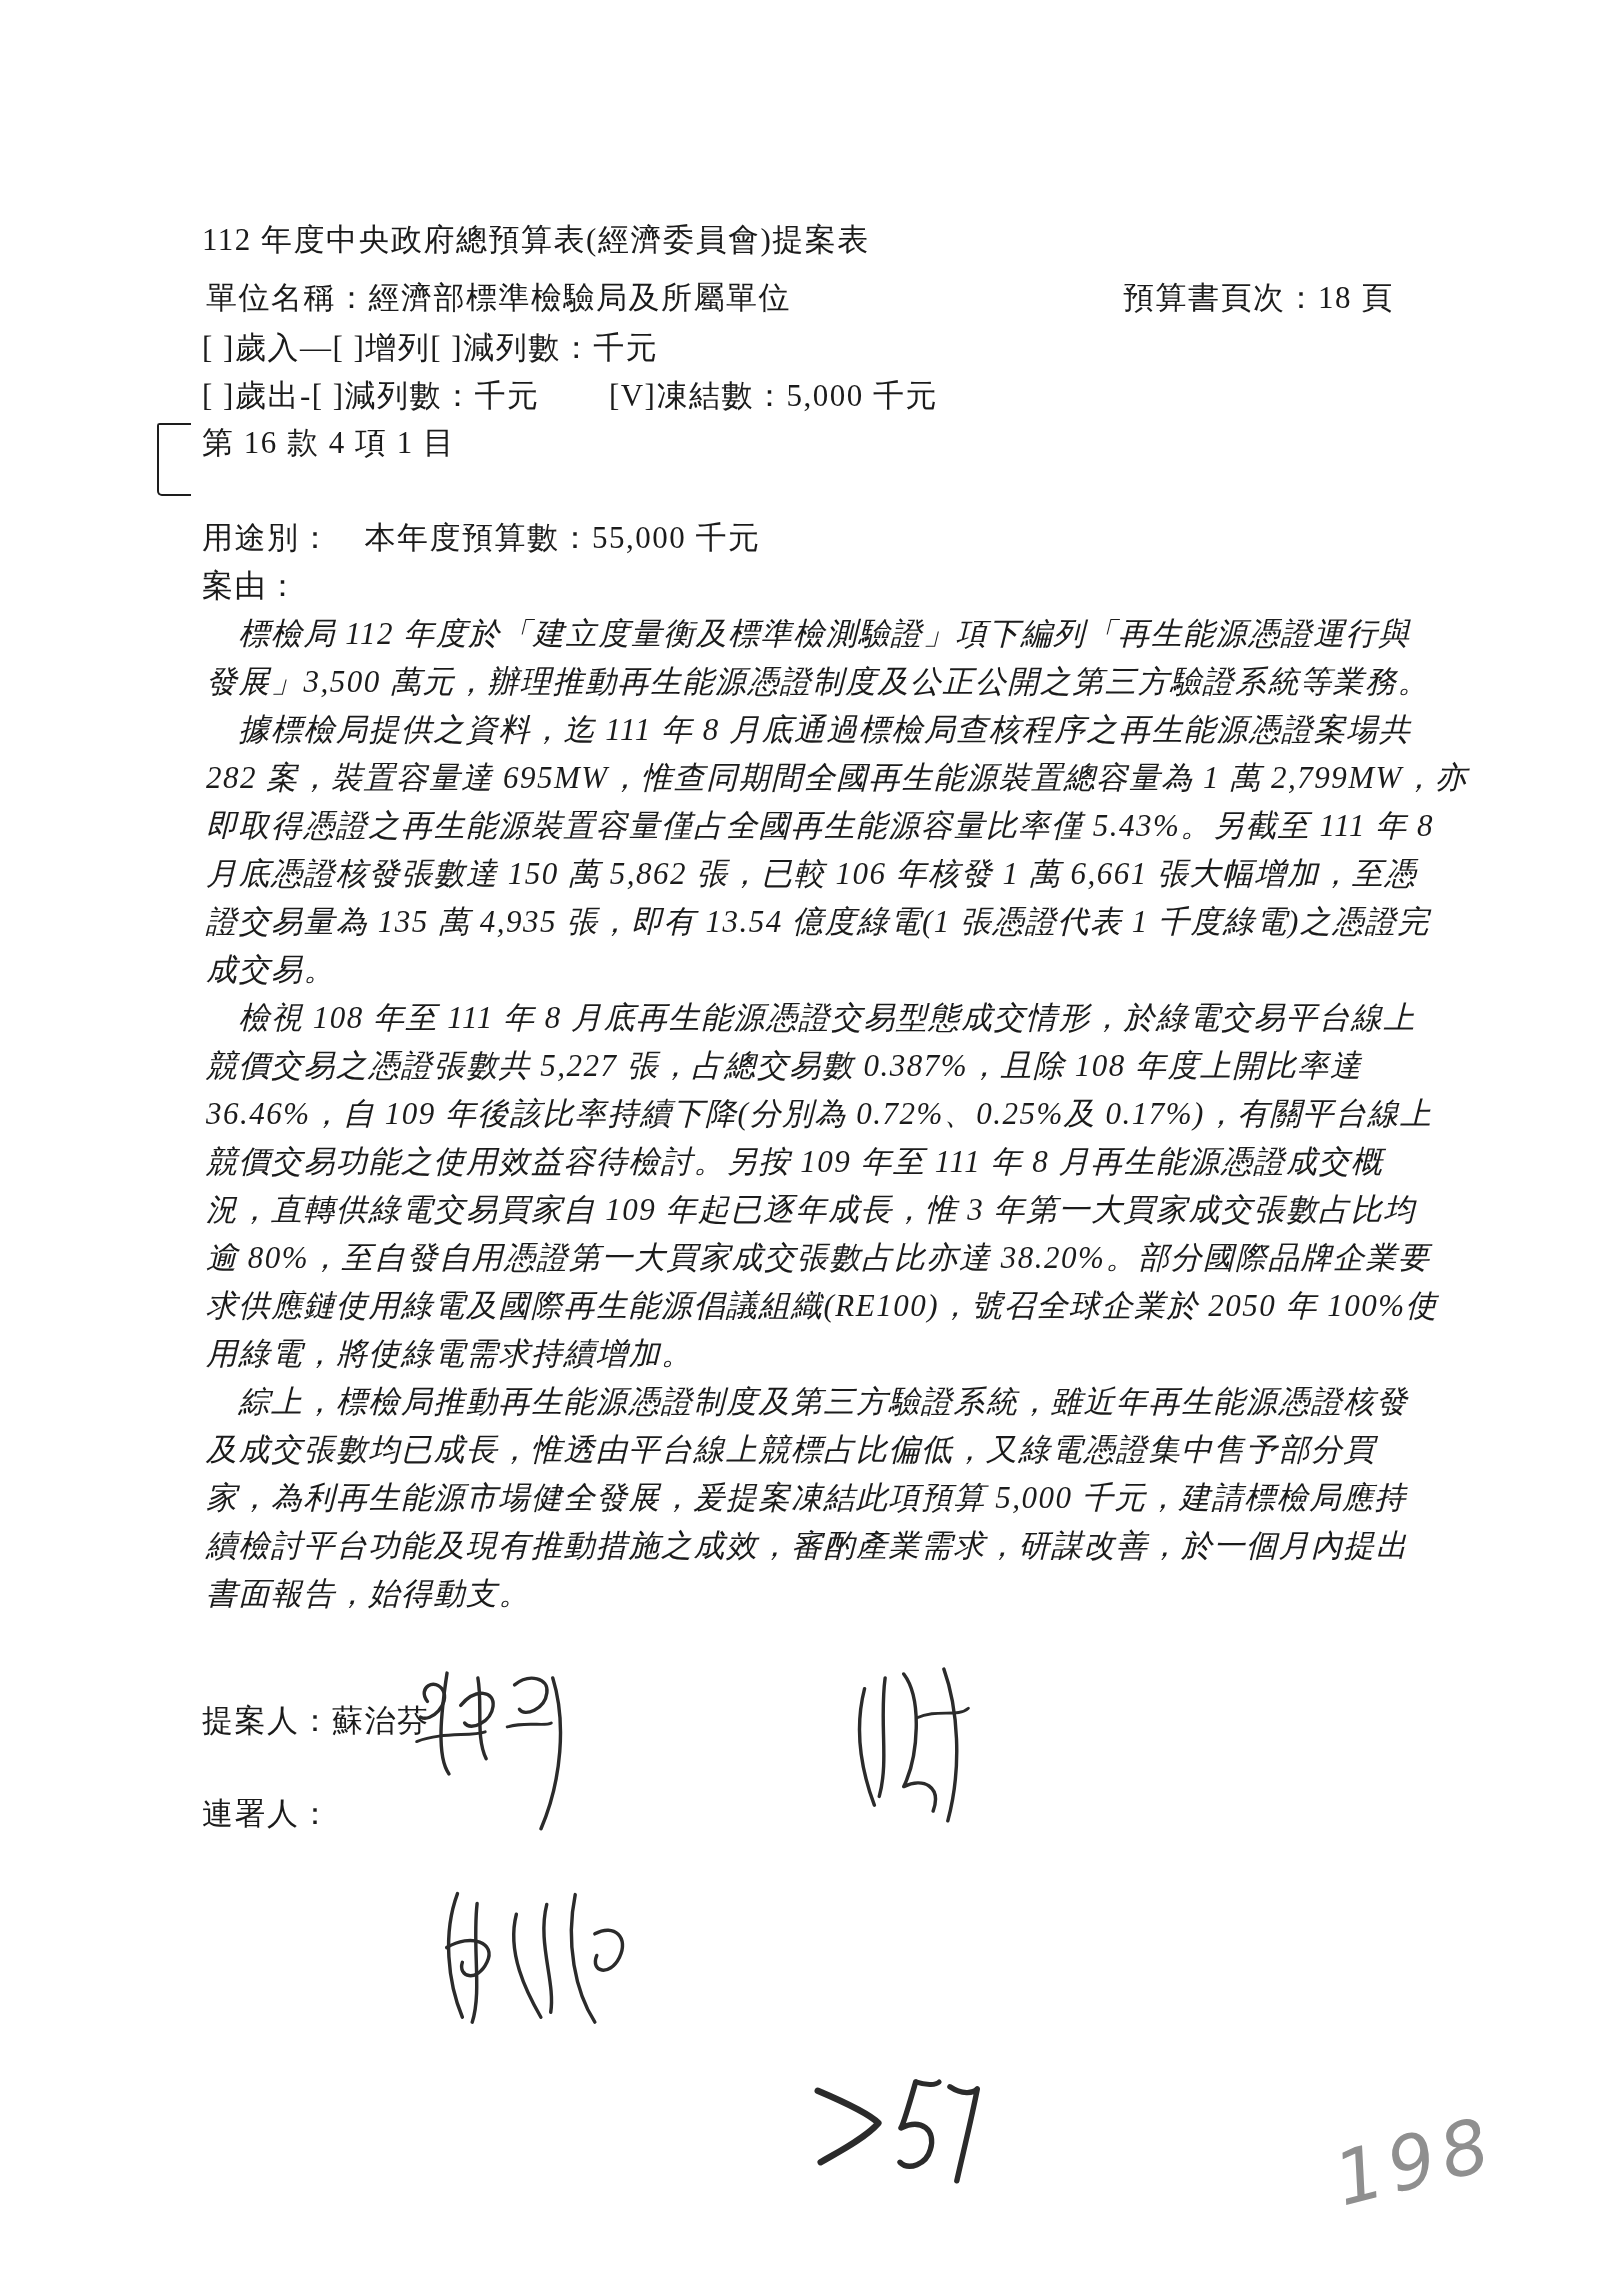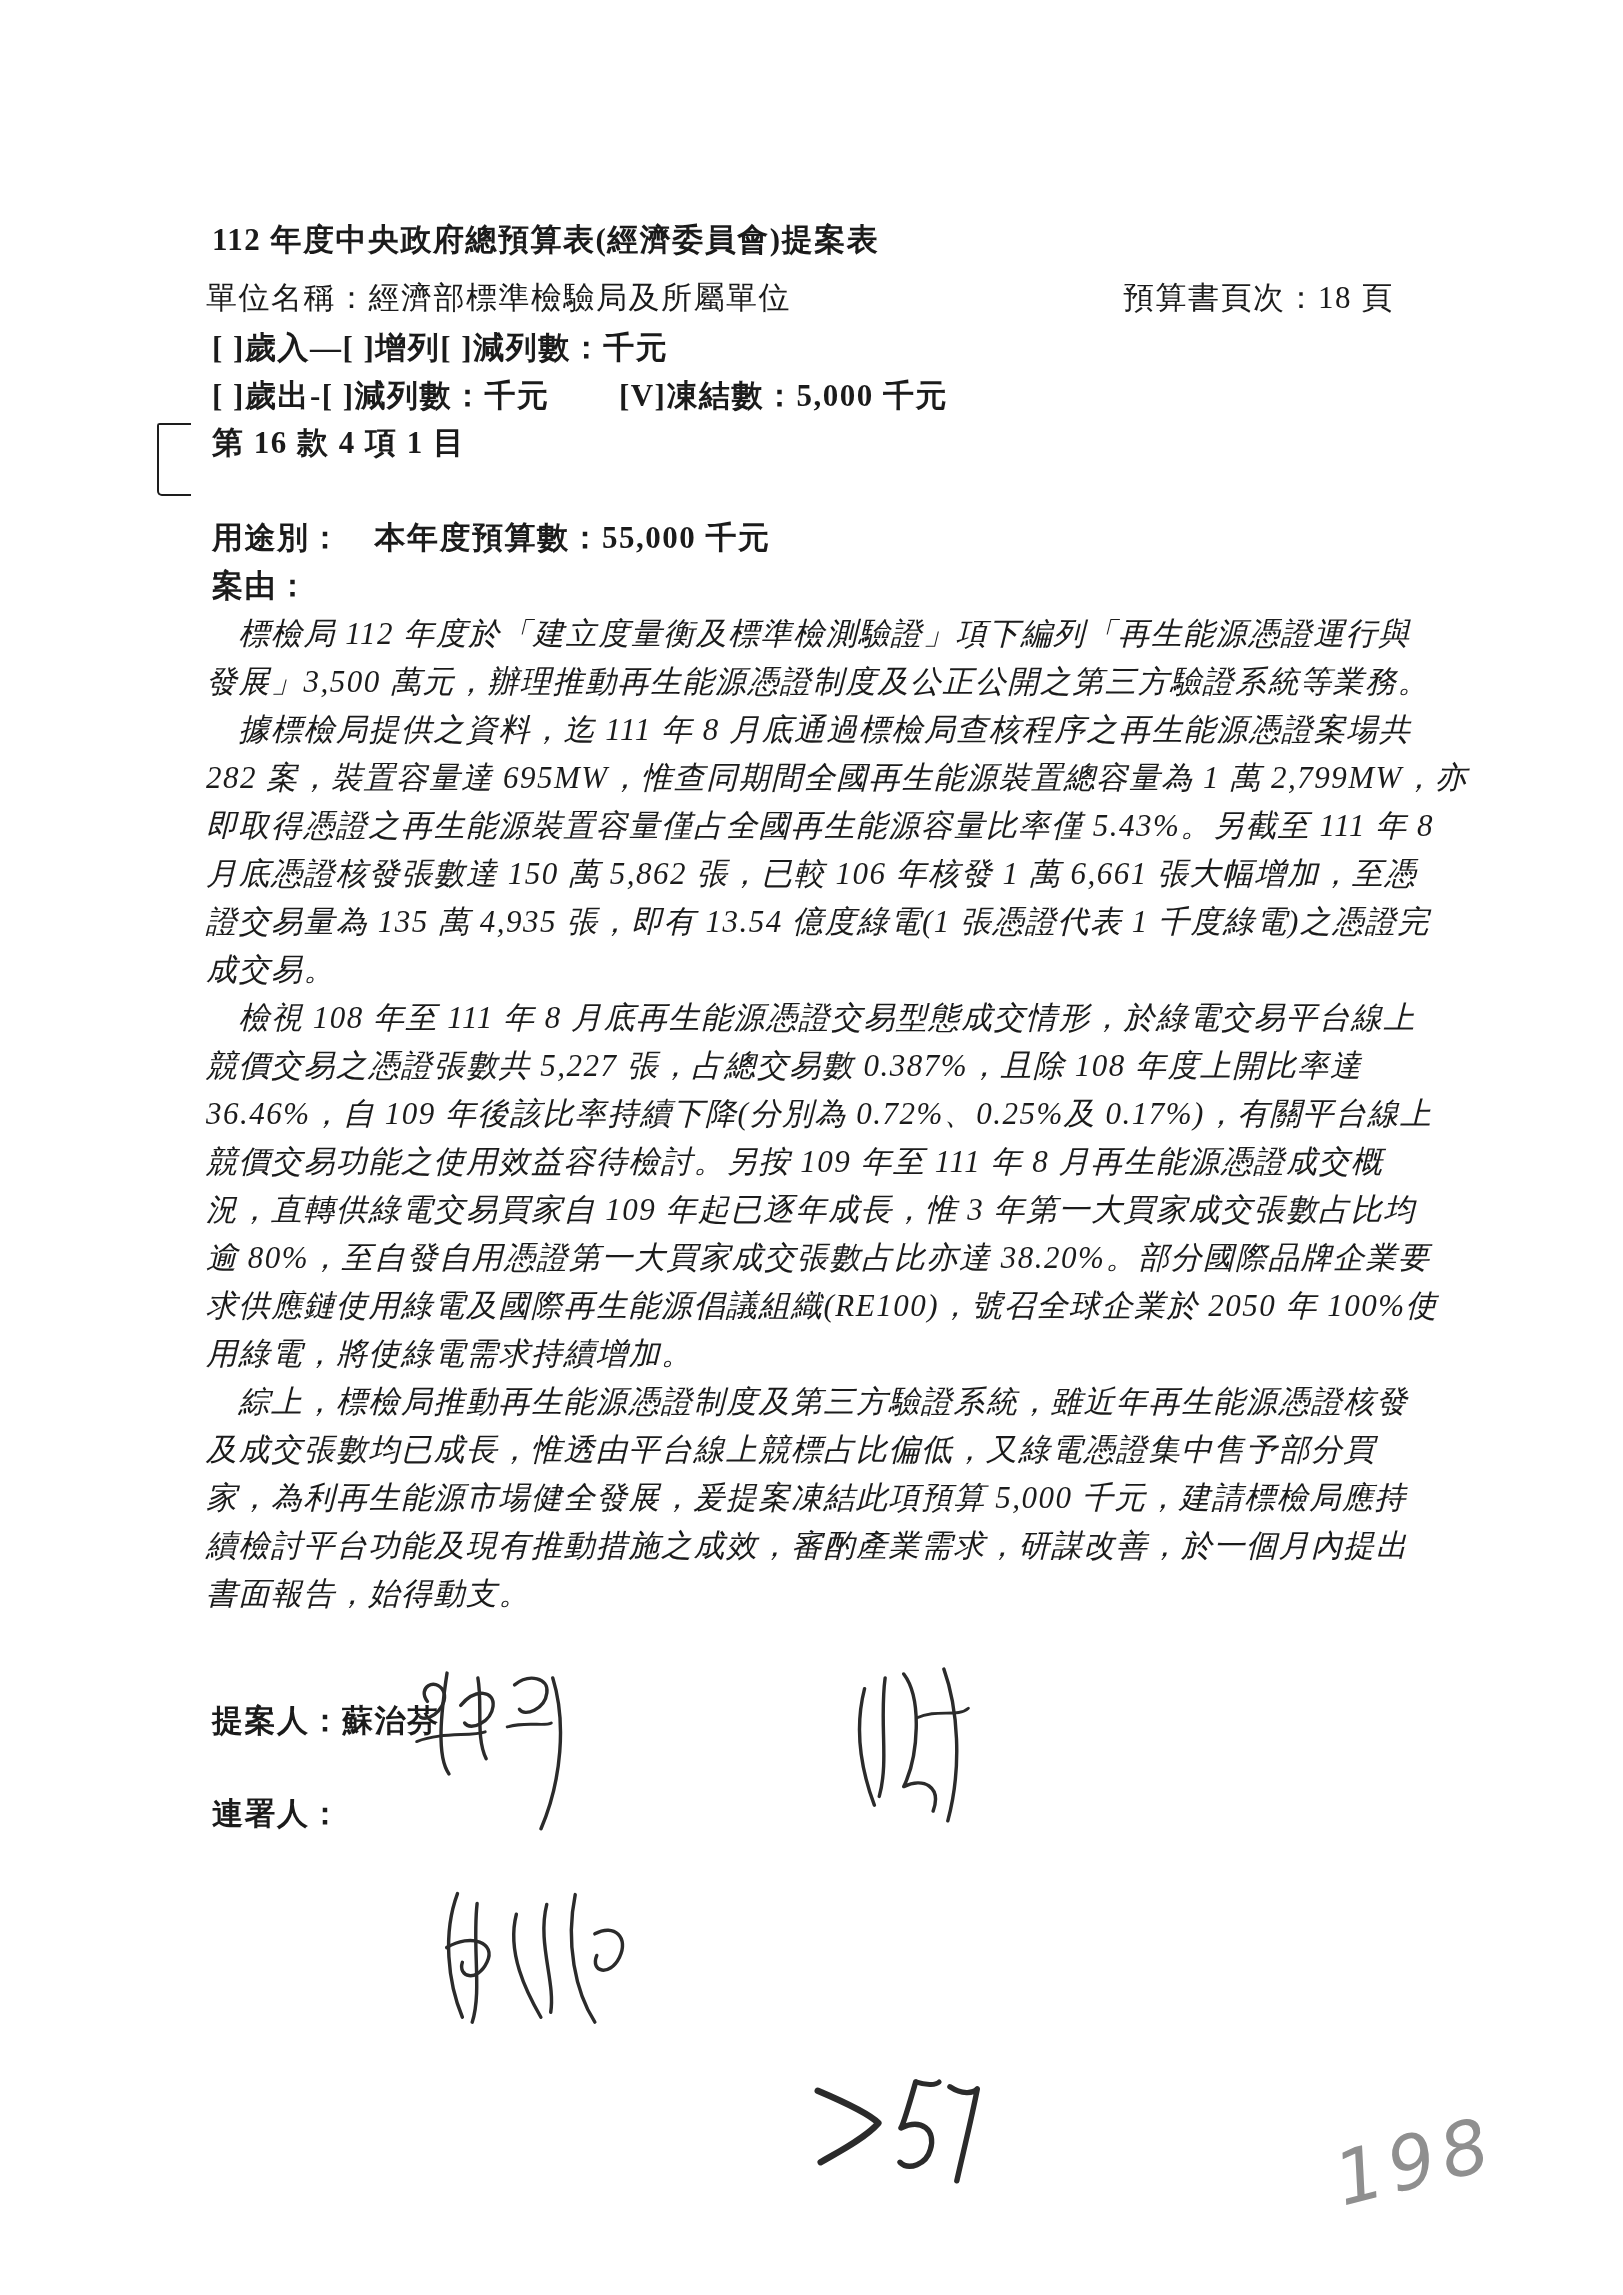--- a/index.html
+++ b/index.html
@@ -13,21 +13,21 @@
     height: 2295px;
     background: #ffffff;
     color: #1b1b1b;
     font-family: "Liberation Serif", "DejaVu Serif", serif;
     font-size: 31px;
     letter-spacing: 1.5px;
     line-height: 48px;
     overflow: hidden;
   }
   .abs { position: absolute; }
-  .tline { left: 212px; width: 1275px; white-space: nowrap; font-weight: bold; }
+  .tline { left: 202px; width: 1275px; white-space: nowrap; }
   .unit-row { left: 206px; width: 1261px; }
   .pageref { position: absolute; left: 917px; top: 0; text-align: center; }
   .freeze { margin-left: 60px; }
   .bodyblock {
     position: absolute;
     left: 206px;
     top: 610px;
     width: 1265px;
   }
   .bodyblock .bline {

